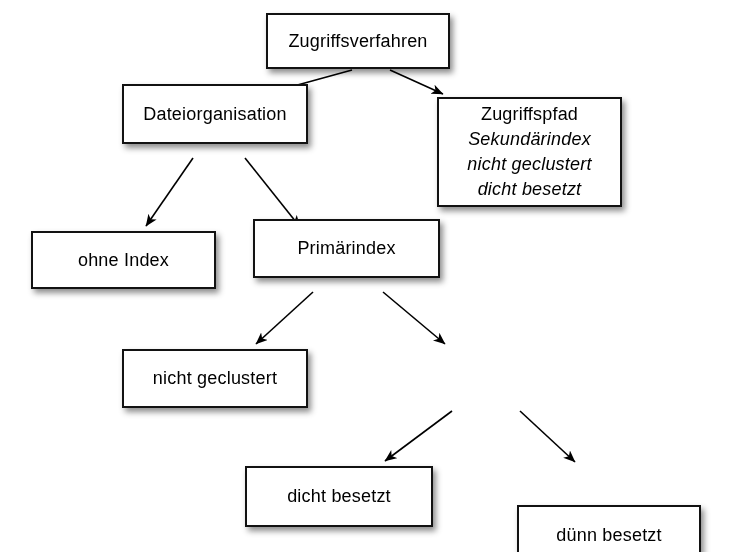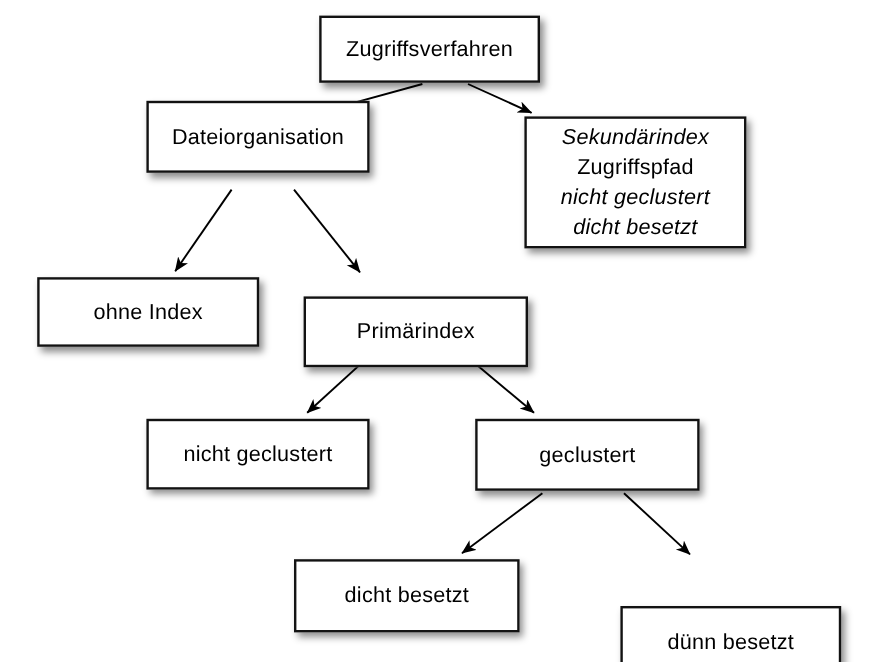--- a/index.html
+++ b/index.html
@@ -40,21 +40,21 @@
     letter-spacing: 0.2px;
   }
   .node .line { display: block; }
   .italic { font-style: italic; }
 
   
   #n-zugriffsverfahren { left: 266px; top: 13px;  width: 184px; height: 56px; }
   #n-dateiorganisation { left: 122px; top: 84px;  width: 186px; height: 60px; text-align: center; }
   #n-zugriffspfad      { left: 437px; top: 97px;  width: 185px; height: 110px; }
   #n-ohne-index        { left: 31px;  top: 231px; width: 185px; height: 58px; align-items: center; }
-  #n-primaerindex      { left: 253px; top: 247px; width: 187px; height: 59px; }
+  #n-primaerindex      { left: 253px; top: 219px; width: 187px; height: 59px; }
   #n-nicht-geclustert  { left: 122px; top: 349px; width: 186px; height: 59px; }
   #n-geclustert        { left: 396px; top: 349px; width: 187px; height: 60px; }
   #n-dicht-besetzt     { left: 245px; top: 466px; width: 188px; height: 61px; }
   #n-duenn-besetzt     { left: 517px; top: 466px; width: 184px; height: 61px; margin-top: 39px; }
 </style>
 </head>
 <body>
 
 <div id="stage">
 
@@ -76,41 +76,38 @@
 
   <div class="node" id="n-zugriffsverfahren">
     <span class="line">Zugriffsverfahren</span>
   </div>
 
   <div class="node" id="n-dateiorganisation">
     <span class="line">Dateiorganisation</span>
   </div>
 
   <div class="node" id="n-zugriffspfad">
+    <span class="line">Zugriffspfad</span>
     <span class="line italic">Sekundärindex</span>
-    <span class="line">Zugriffspfad</span>
     <span class="line italic">nicht geclustert</span>
     <span class="line italic">dicht besetzt</span>
   </div>
 
   <div class="node" id="n-ohne-index">
     <span class="line">ohne Index</span>
   </div>
 
   <div class="node" id="n-primaerindex">
     <span class="line">Primärindex</span>
   </div>
 
   <div class="node" id="n-nicht-geclustert">
     <span class="line">nicht geclustert</span>
   </div>
 
-  <div class="node" id="n-geclustert">
-    <span class="line">geclustert</span>
-  </div>
 
   <div class="node" id="n-dicht-besetzt">
     <span class="line">dicht besetzt</span>
   </div>
 
   <div class="node" id="n-duenn-besetzt">
     <span class="line">dünn besetzt</span>
   </div>
 
 </div>

